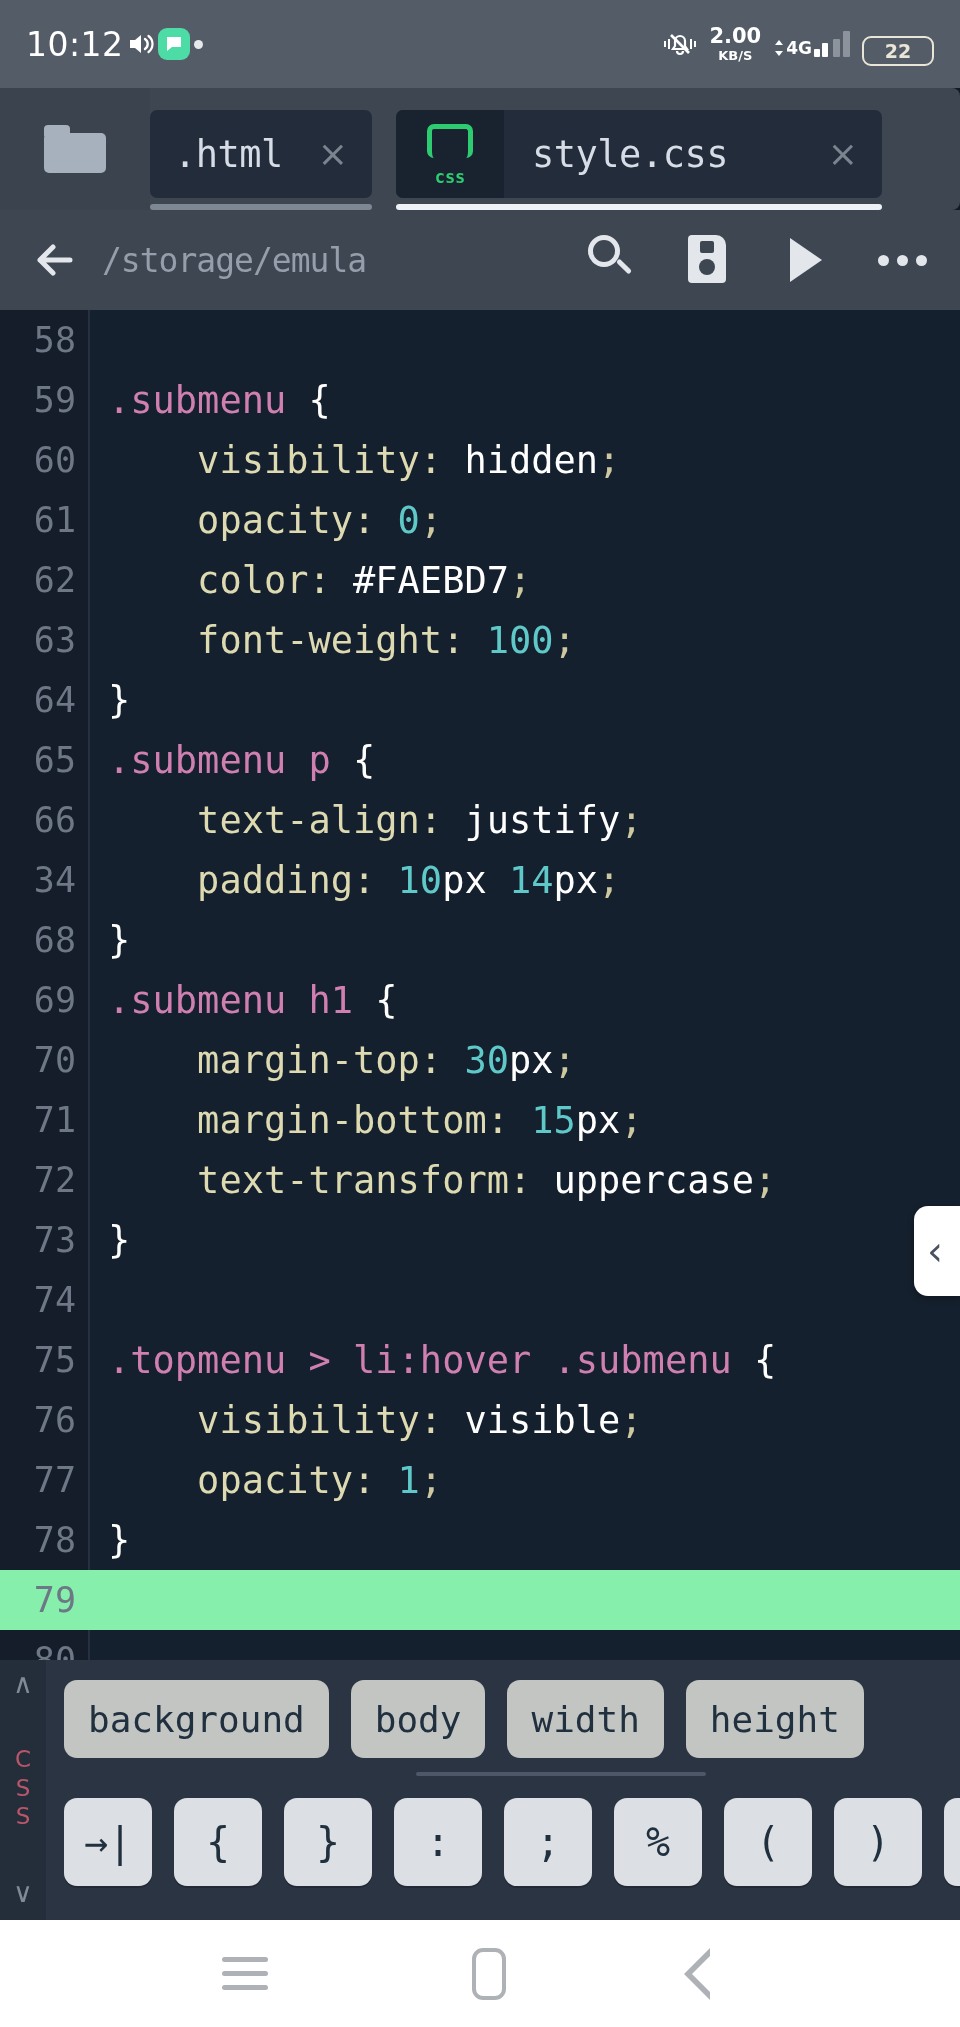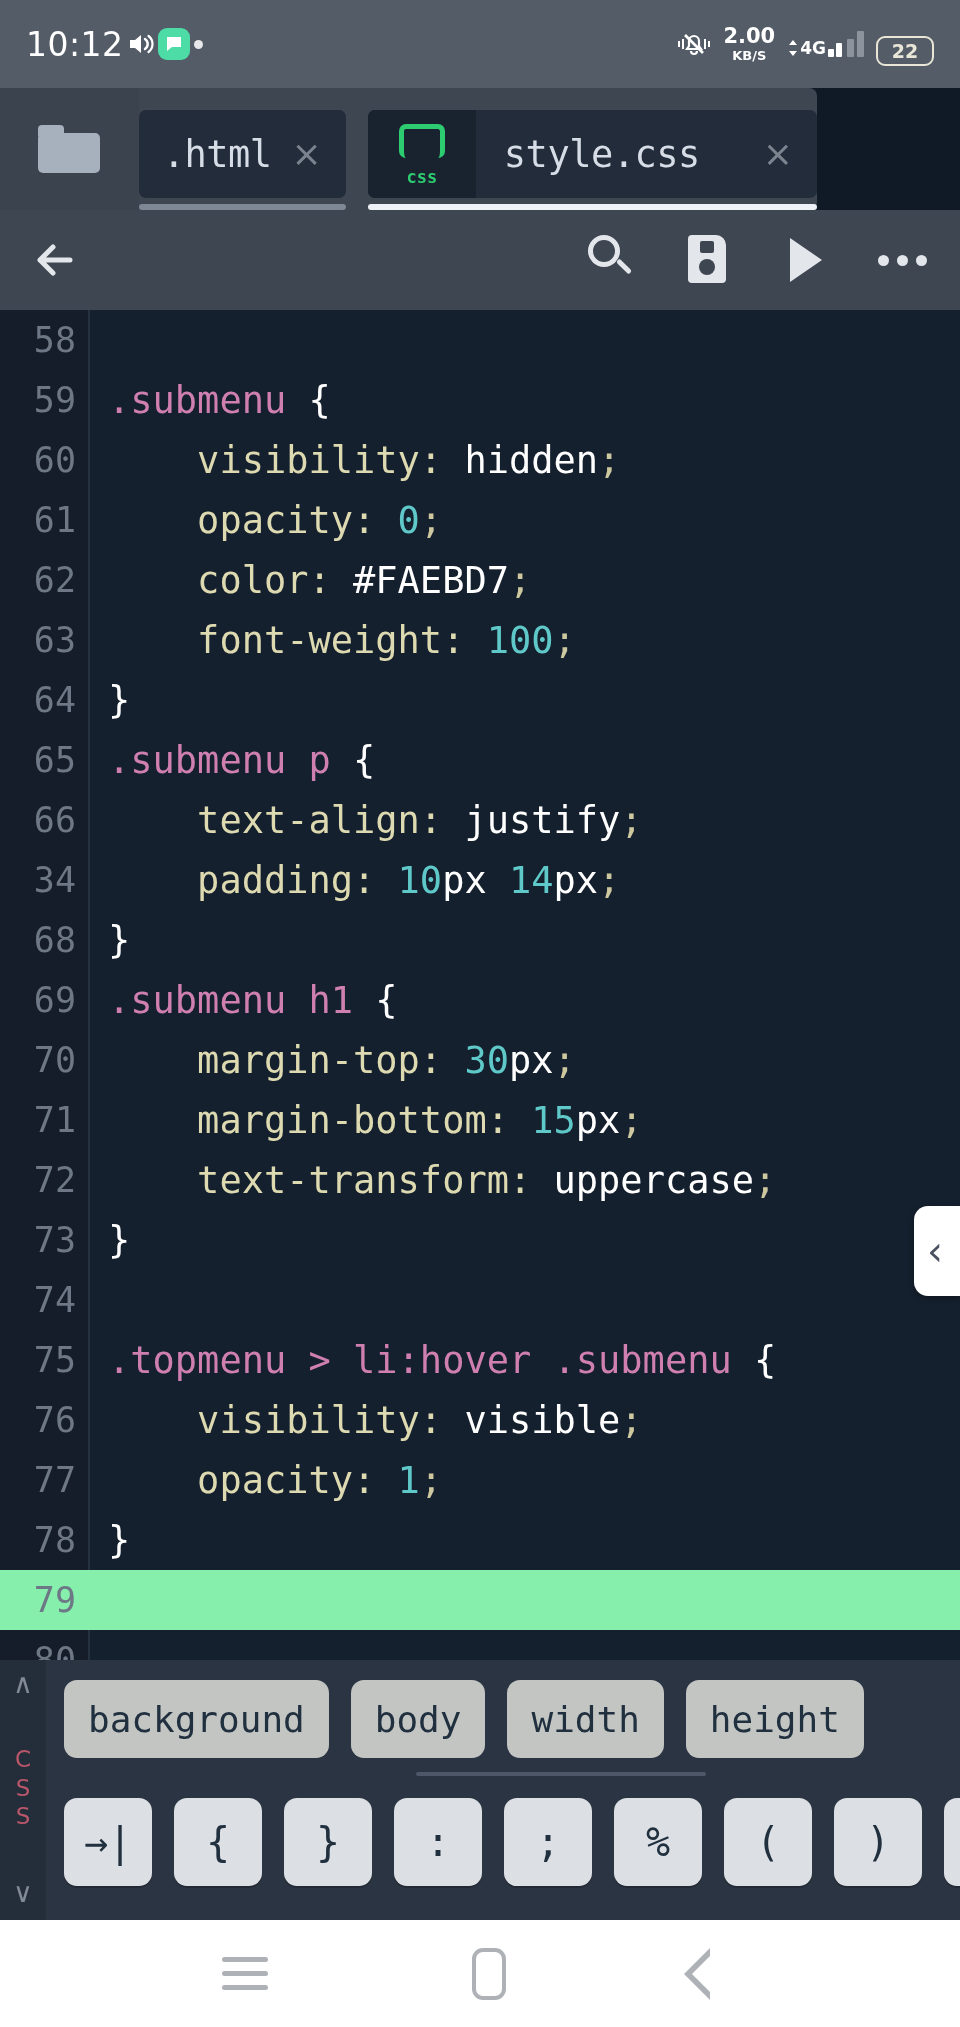--- a/index.html
+++ b/index.html
@@ -46,29 +46,29 @@
   }
   .sb-bars{ display:flex; align-items:flex-end; gap:2px; height:20px; }
   .sb-bars i{ display:block; width:6px; background:#fff; border-radius:1px; }
   .sb-bars i:nth-child(1){height:8px;}
   .sb-bars i:nth-child(2){height:14px;}
   .sb-bars2{ display:flex; align-items:flex-end; gap:3px; height:26px; margin-left:3px;}
   .sb-bars2 i{ display:block; width:7px; background:#8d939c; border-radius:1px;}
   .sb-bars2 i:nth-child(1){height:18px;}
   .sb-bars2 i:nth-child(2){height:26px;}
   .sb-batt{
-    width:58px;height:30px;border:2.5px solid #e9e6d8;border-radius:9px;
+    width:72px;height:30px;border:2.5px solid #e9e6d8;border-radius:9px;
     display:flex;align-items:center;justify-content:center;
     font-family:"DejaVu Sans","Liberation Sans",sans-serif;
     font-size:19px;font-weight:700;color:#e9e6d8;margin-top:14px;
   }
 
   
   .tabbar{
-    position:absolute; top:88px; left:0; width:817px; height:122px;
+    position:absolute; top:88px; left:0; width:960px; height:122px;
     background:#3e4652;
     display:flex; align-items:flex-end;border-radius:8px;
   }
   .folder-btn{
     width:150px; height:122px; display:flex; align-items:center; justify-content:center;
     background:#3b434f;
   }
   .folder-ico{ width:62px;height:48px;position:relative; }
   .folder-ico .tab{
     position:absolute; left:0; top:0; width:26px;height:11px;
@@ -362,20 +362,21 @@
       <span class="tab-underline"></span>
     </div>
   </div>
 
   <div class="toolbar">
     <span class="tb-back">
       <svg width="62" height="62" viewBox="0 0 62 62">
           <path d="M44 31H14M27 18L14 31l13 13" stroke="#e3e7ec" stroke-width="5" fill="none" stroke-linecap="round" stroke-linejoin="round"></path>
         </svg>
     </span>
+    <span class="tb-path">/storage/emula</span>
     <span class="tb-icons">
       <span class="tb-ico">
         <span class="search-c"></span>
           <span class="search-h"></span>
       </span>
       <span class="tb-ico">
         <span class="save-b"></span>
           <span class="save-n"></span>
           <span class="save-o"></span>
       </span>

